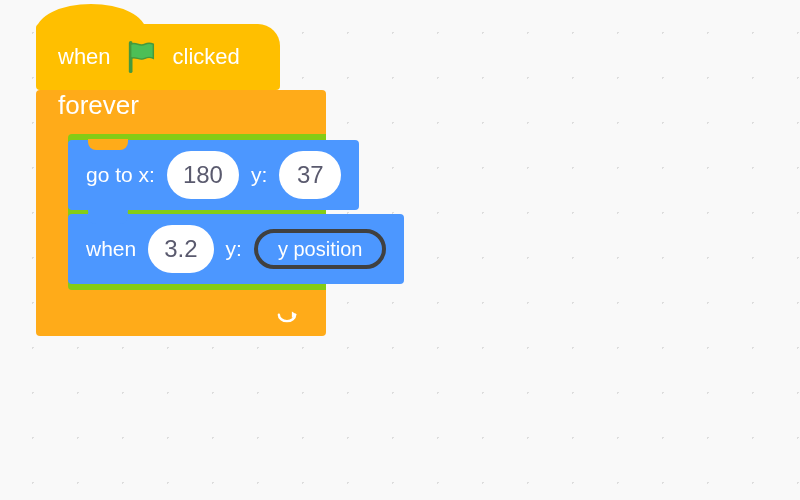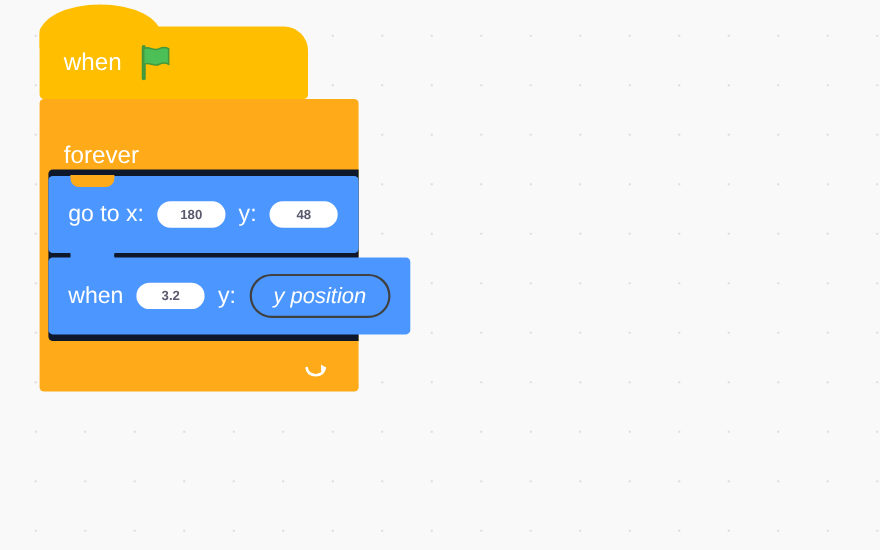--- a/index.html
+++ b/index.html
@@ -54,31 +54,31 @@
   
   .cblock {
     position: relative;
     background: #ffab19;
     color: #fff;
     width: 290px;
     border-radius: 4px;
     margin-top: 0px;
   }
   .c-top {
-    height: 64px;
+    height: 44px;
     display: flex;
-    align-items: flex-end;
+    align-items: flex-start;
     padding-left: 22px;
-    font-size: 22px;
+    font-size: 26px;
     position: relative;
   }
   .c-mouth {
     position: relative;
-    margin-left: 8px;
-    background: #0f172a;
+    margin-left: 32px;
+    background: #84cc16;
     border-radius: 4px 0 0 4px;
     min-height: 20px;
     padding: 6px 0 6px 0;
   }
   .c-bottom {
     height: 46px;
     position: relative;
     display:flex;
     align-items:center;
     justify-content:flex-end;
@@ -118,71 +118,71 @@
     width:40px; height:11px;
     background:#4c97ff;
     border-radius:0 0 8px 8px;
   }
   .stackblock.second::after{ display:none; }
 
   .pill {
     background: #fff;
     color: #5a5a6e;
     border-radius: 999px;
-    height: 24px;
+    height: 48px;
     min-width: 62px;
     padding: 0 16px;
     display: inline-flex;
     align-items: center;
     justify-content: center;
-    font-size: 12px;
-    font-weight: 700;
+    font-size: 24px;
+    font-weight: 400;
   }
   .reporter {
     background: #4c97ff;
-    border: 2px solid #404040;
+    border: 4px solid #404040;
     color: #fff;
     border-radius: 999px;
     height: 40px;
     padding: 0 20px;
     display: inline-flex;
     align-items: center;
     justify-content: center;
     font-size: 20px;
-    font-style: italic;
   }
 </style>
 </head>
 <body>
 
 <div class="stage">
 
   <div class="hat notch-bottom">
     <span>when</span>
     <span class="flag">
       <svg viewBox="0 0 24 24">
           <path d="M4 2v20" stroke="#45993d" stroke-width="2.6" stroke-linecap="round" fill="none"></path>
           <path d="M4 3c4-2 6 2 10 0c2-1 4-1 6 0v10c-2-1-4-1-6 0c-4 2-6-2-10 0z" fill="#4cbf56" stroke="#45993d" stroke-width="1"></path>
         </svg>
     </span>
+    <span>clicked</span>
   </div>
 
   <div class="cblock">
     <div class="c-top">
 
       <span>forever</span>
     </div>
     <div class="c-mouth">
 
       <div class="stackblock">
         <span class="notch-in"></span>
         <span>go to x:</span>
         <span class="pill">180</span>
         <span>y:</span>
-        <span class="pill">48</span>
+        <span class="pill">37</span>
       </div>
 
       <div class="stackblock second">
         <span class="notch-in"></span>
         <span>when</span>
         <span class="pill">3.2</span>
         <span>y:</span>
         <span class="reporter">y position</span>
       </div>
 

